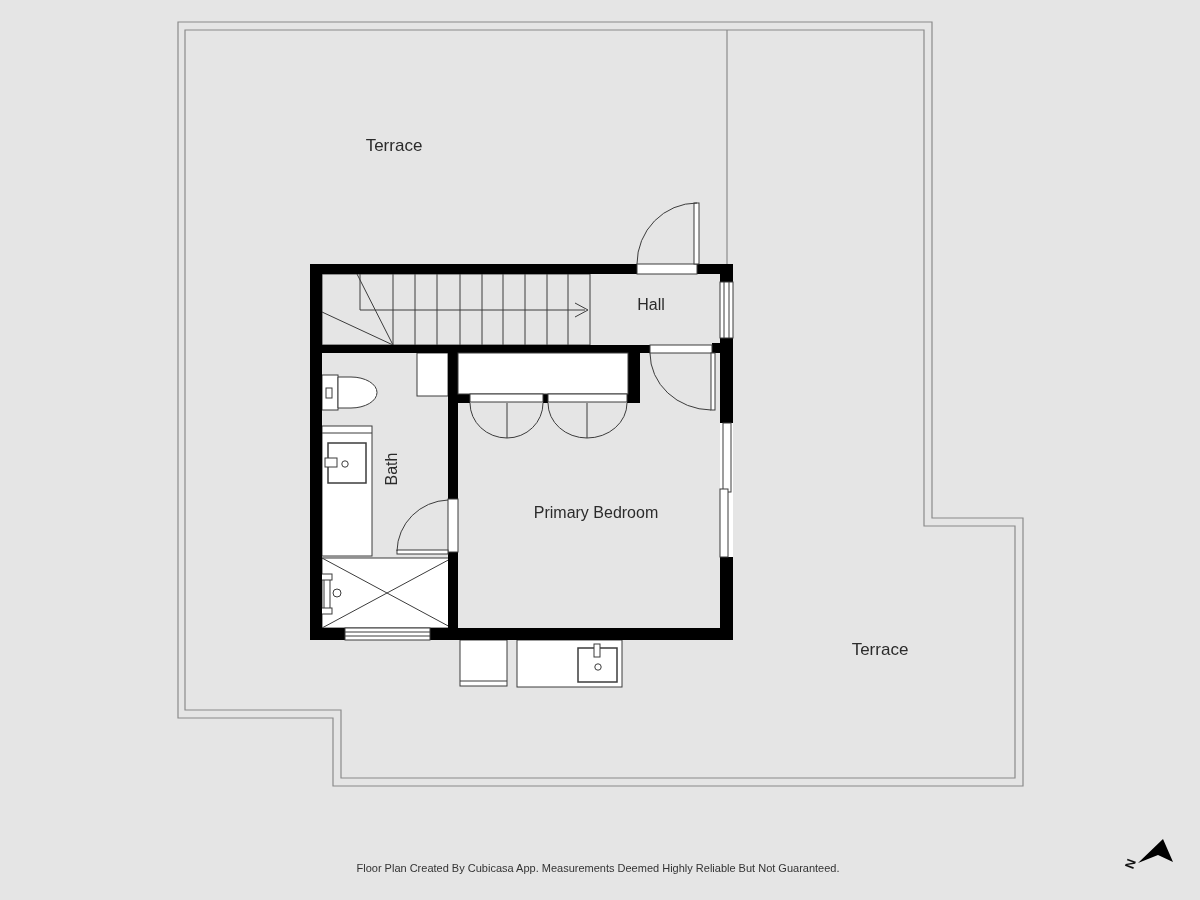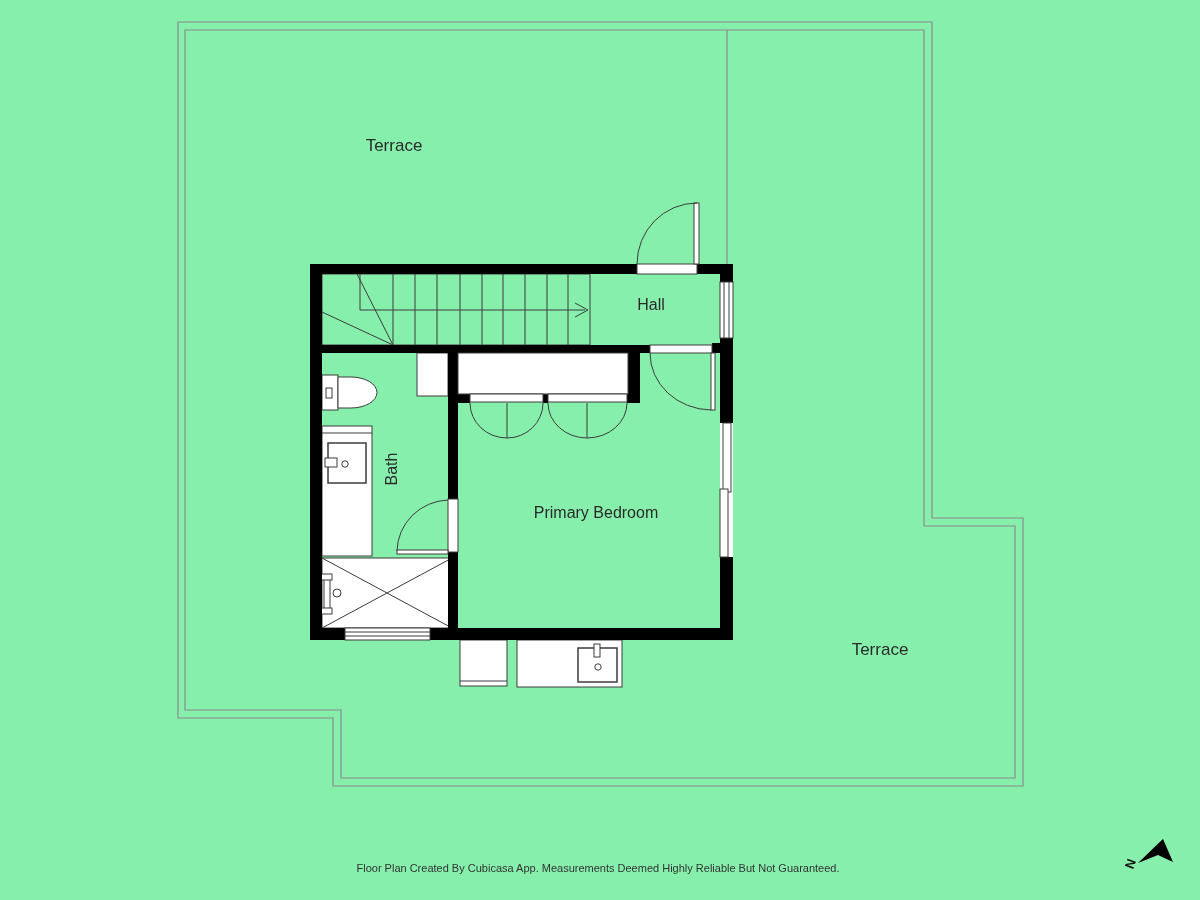--- a/index.html
+++ b/index.html
@@ -1,16 +1,16 @@
 <!DOCTYPE html>
 <html><head>
 <meta charset="utf-8">
 <style>
   html,body{margin:0;padding:0;background:#ffffff;}
-  .page{position:relative;width:1200px;height:900px;background:#86efac;overflow:hidden;
+  .page{position:relative;width:1200px;height:900px;background:#e5e5e5;overflow:hidden;
         font-family:"Liberation Sans", sans-serif;}
   svg{position:absolute;left:0;top:0;}
   text{fill:#2b2b2b;}
   .room-label{font-size:16px;}
   .terrace-label{font-size:17px;}
   .footer-label{font-size:11px;fill:#333;}
   .north-label{font-size:13px;fill:#111;font-weight:bold;}
 </style>
 </head>
 <body>

